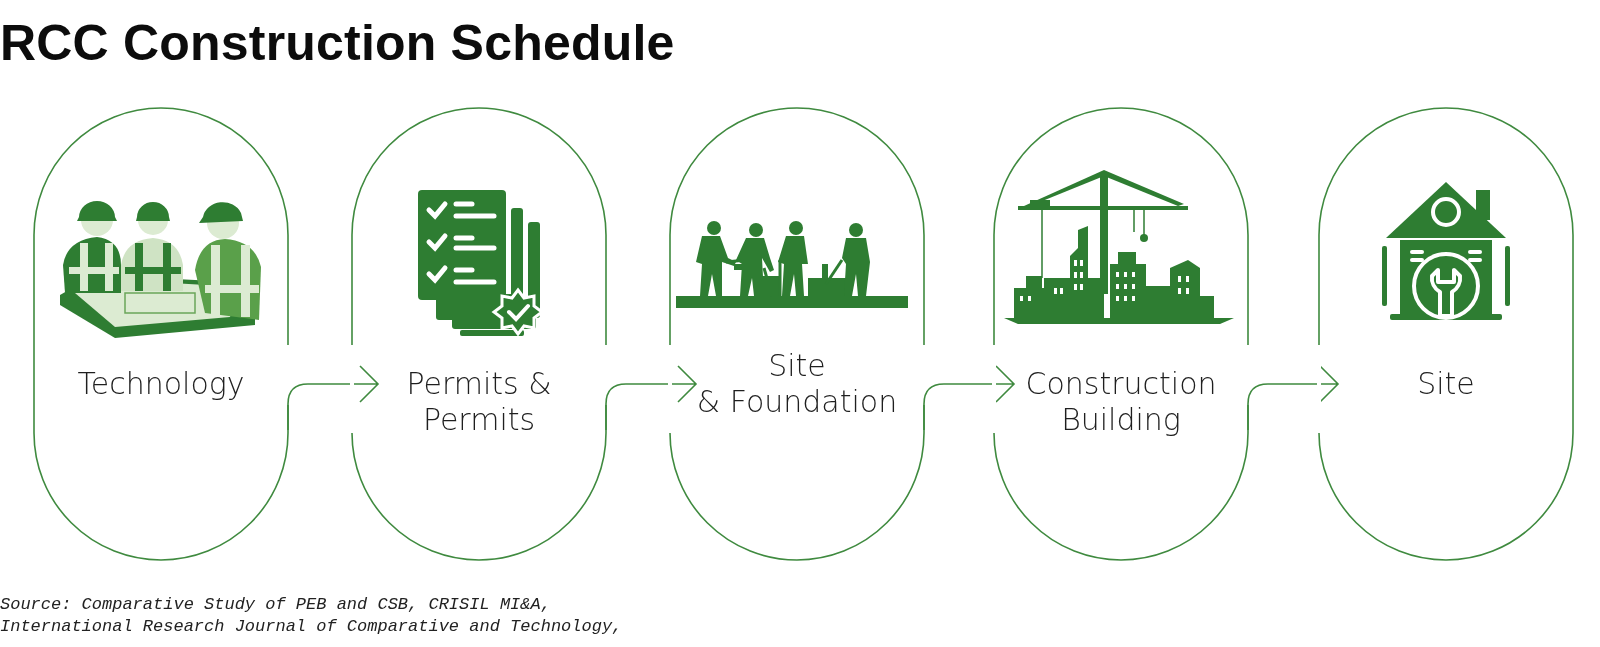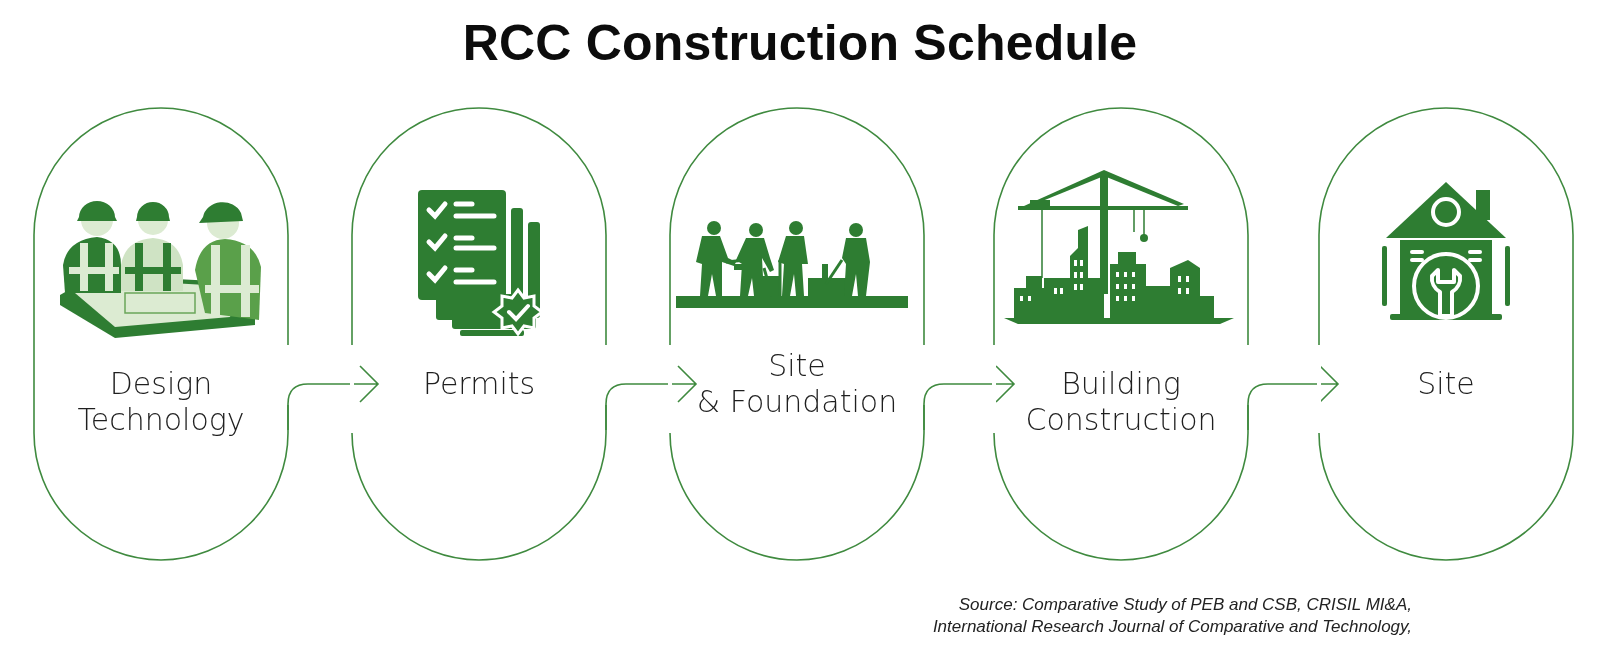--- a/index.html
+++ b/index.html
@@ -1,21 +1,21 @@
 <!DOCTYPE html>
 <html><head>
 <meta charset="utf-8">
 <style>
   html, body { margin:0; padding:0; background:#ffffff; }
   body { width:1600px; height:647px; position:relative; overflow:hidden; font-family:"Liberation Sans", sans-serif; }
-  .title { position:absolute; left:0; top:14px; width:1600px; text-align:center; font-size:50px; font-weight:bold; color:#0c0c0c; font-family:"Liberation Sans", sans-serif; letter-spacing:0.2px; }
+  .title { position:absolute; left:0; top:14px; width:1600px; text-align:left; font-size:50px; font-weight:bold; color:#0c0c0c; font-family:"Liberation Sans", sans-serif; letter-spacing:0.2px; }
   svg.frame { position:absolute; left:0; top:0; }
   .label { position:absolute; text-align:center; font-size:30px; line-height:36px; color:#1f1f1f; font-family:"DejaVu Sans", sans-serif; font-weight:300; width:240px; }
   .icon { position:absolute; }
-  .source { position:absolute; left:0; top:594px; width:1412px; text-align:right; font-size:17px; line-height:22px; font-style:italic; color:#222; font-family:Liberation Sans, sans-serif; }
+  .source { position:absolute; left:0; top:594px; width:1412px; text-align:left; font-size:17px; line-height:22px; font-style:italic; color:#222; font-family:Liberation Mono, monospace; }
 </style>
 </head>
 <body>
 
 <div class="title">RCC Construction Schedule</div>
 
 <svg class="frame" width="1600" height="647">
   <g fill="none" stroke="#3f8a3f" stroke-width="1.6">
 
     <path d="M288,345 L288,235 A127,127 0 0 0 34,235 L34,433 A127,127 0 0 0 288,433 L288,405"></path>
@@ -184,33 +184,33 @@
     <line x1="30" y1="74" x2="40" y2="74"></line>
       <line x1="30" y1="82" x2="40" y2="82"></line>
     <line x1="88" y1="74" x2="98" y2="74"></line>
       <line x1="88" y1="82" x2="98" y2="82"></line>
   </g>
   <circle cx="64" cy="108" r="32" fill="none" stroke="#ffffff" stroke-width="4"></circle>
   <path d="M50,98 A16,16 0 0 0 58,114 L58,138 L70,138 L70,114 A16,16 0 0 0 78,98 L72,92 L72,104 L56,104 L56,92 Z" fill="none" stroke="#ffffff" stroke-width="4" stroke-linejoin="round"></path>
 </svg>
 
 <div class="label" style="left:41px;top:366px">
-  <div>Design</div>
   <div>Technology</div>
 </div>
 <div class="label" style="left:359px;top:366px">
+  <div>Permits &amp;</div>
   <div>Permits</div>
 </div>
 <div class="label" style="left:677px;top:348px">
   <div>Site</div>
   <div>&amp; Foundation</div>
 </div>
 <div class="label" style="left:1001px;top:366px">
+  <div>Construction</div>
   <div>Building</div>
-  <div>Construction</div>
 </div>
 <div class="label" style="left:1326px;top:366px">
   <div>Site</div>
 </div>
 
 <div class="source">
   <div>Source: Comparative Study of PEB and CSB,  CRISIL MI&amp;A,</div>
   <div>International Research Journal of Comparative and Technology,</div>
 </div>
 

